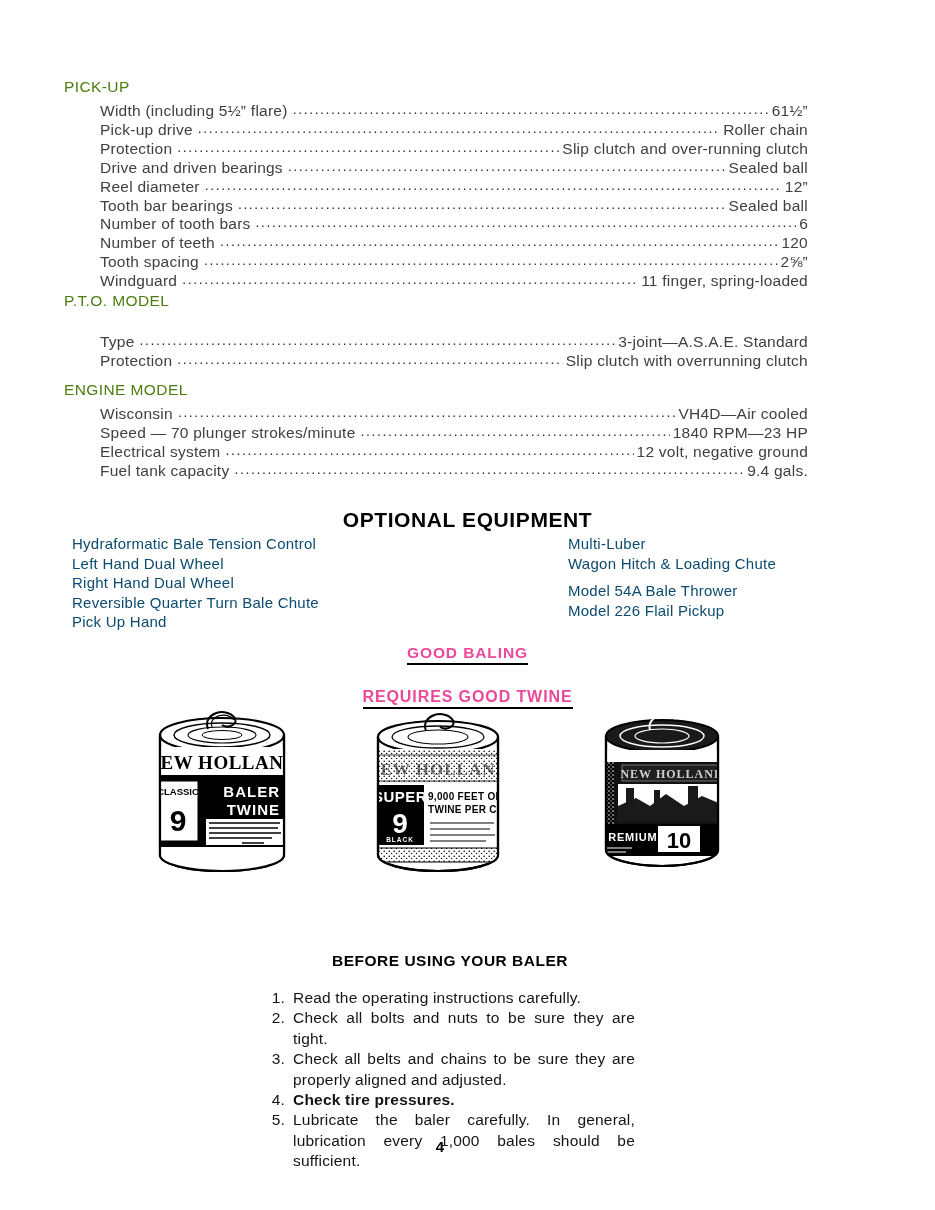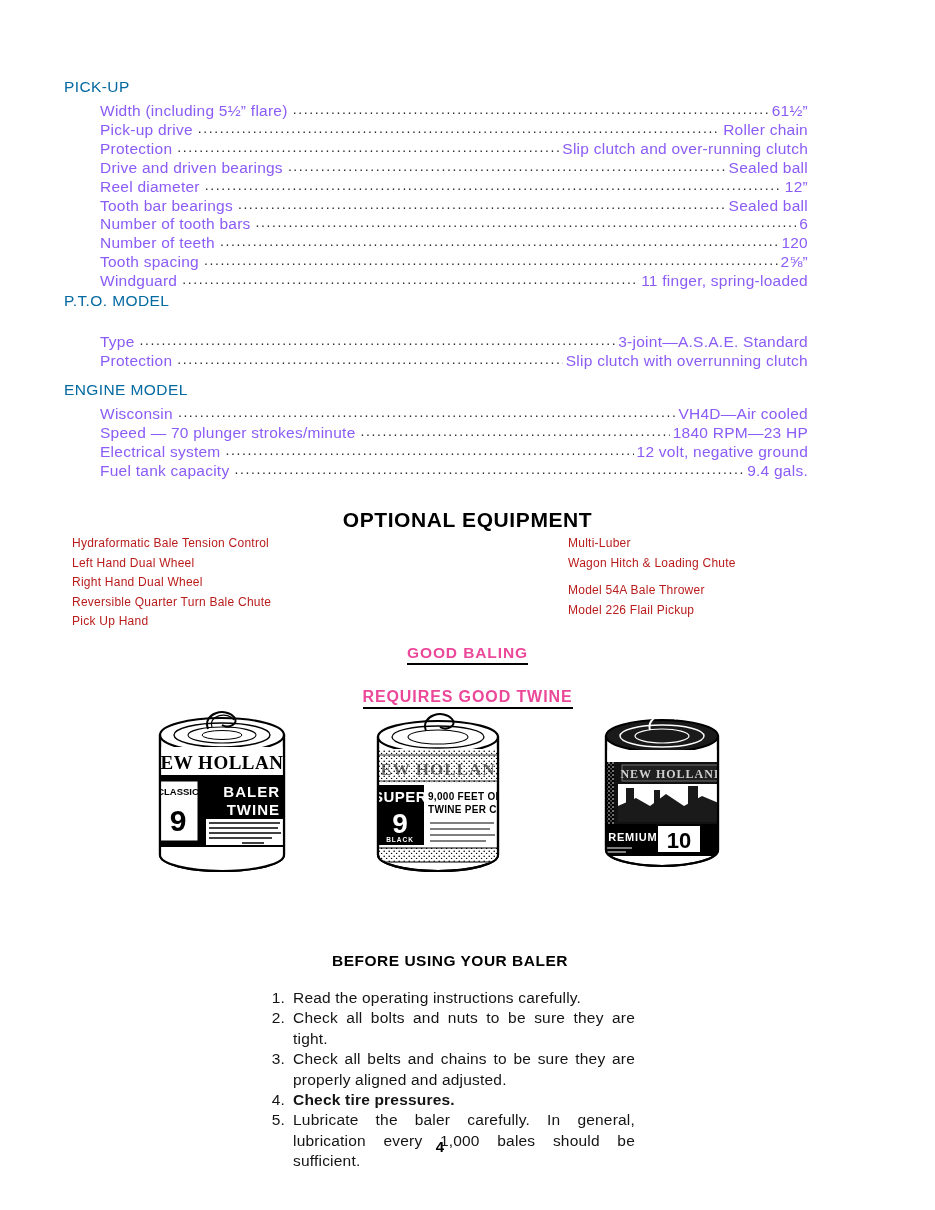--- a/index.html
+++ b/index.html
@@ -20,35 +20,35 @@
     position: absolute;
     inset: 0;
   }
 
   
   .section-head {
     position: absolute;
     left: 64px;
     font-size: 15.5px;
     letter-spacing: 0.4px;
-    color: #0369a1;
+    color: #4d7c0f;
     white-space: nowrap;
   }
 
   .spec-list {
     position: absolute;
     left: 100px;
     width: 708px;
   }
   .spec-row {
     display: flex;
     align-items: baseline;
     font-size: 15.5px;
     line-height: 18.9px;
-    color: #8b5cf6;
+    color: #404040;
     white-space: nowrap;
   }
   .spec-label { flex: 0 0 auto; letter-spacing: 0.25px; }
   .spec-dots {
     flex: 1 1 auto;
     overflow: hidden;
     margin: 0 3px 0 5px;
     transform: translateY(-2px);
     font-size: 14px;
     letter-spacing: 1.6px;
@@ -66,24 +66,24 @@
     left: 0;
     width: 935px;
     text-align: center;
     font-size: 21px;
     font-weight: bold;
     letter-spacing: 0.6px;
     color: #000;
   }
   .opt-col {
     position: absolute;
-    font-size: 12px;
+    font-size: 15px;
     line-height: 19.6px;
     letter-spacing: 0.25px;
-    color: #b91c1c;
+    color: #0c4a6e;
     white-space: nowrap;
   }
   .opt-col.left  { top: 534px; left: 72px; }
   .opt-col.right { top: 534px; left: 568px; }
   .opt-col .gap { margin-top: 8px; }
 
   
   .baling-wrap {
     position: absolute;
     top: 644px;

